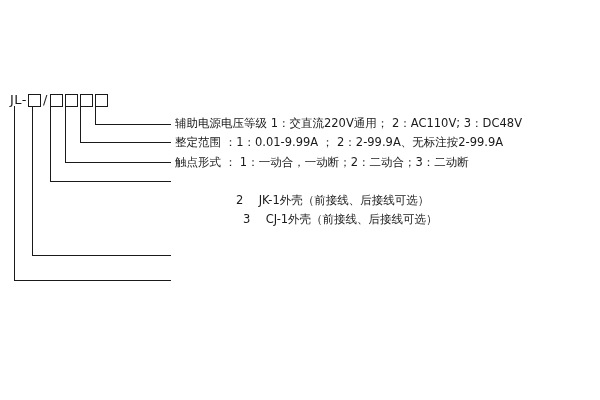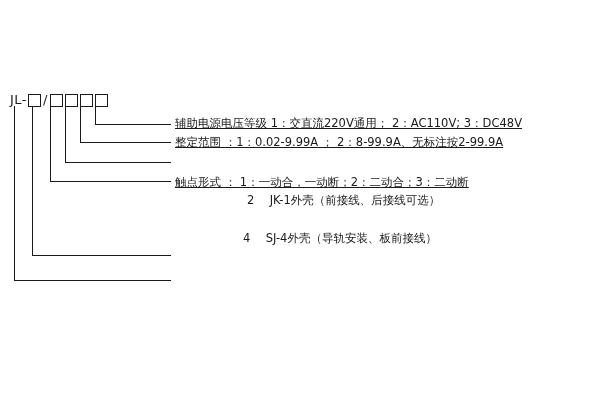--- a/index.html
+++ b/index.html
@@ -58,21 +58,20 @@
     background: #1a1a1a;
   }
 
   
   .note {
     position: absolute;
     font-size: 11.5px;
     line-height: 15px;
     white-space: nowrap;
     color: #1a1a1a;
-    text-decoration: underline;
   }
   .note-sub {
     position: absolute;
     font-size: 11.5px;
     line-height: 15px;
     white-space: nowrap;
     color: #1a1a1a;
   }
 </style>
 </head>
@@ -102,28 +101,28 @@
   <div class="vline" style="left:50px; top:106px; height:76px;"></div>
   <div class="hline" style="left:50px; top:181px; width:121px;"></div>
 
   <div class="vline" style="left:32px; top:106px; height:150px;"></div>
   <div class="hline" style="left:32px; top:255px; width:139px;"></div>
 
   <div class="vline" style="left:14px; top:106px; height:175px;"></div>
   <div class="hline" style="left:14px; top:280px; width:157px;"></div>
 
   <div class="note" style="left:175px; top:116px;">辅助电源电压等级  1：交直流220V通用；  2：AC110V; 3：DC48V</div>
-  <div class="note" style="left:175px; top:135px;">整定范围 ：1：0.02-9.99A ；  2：8-99.9A、无标注按2-99.9A</div>
-  <div class="note" style="left:175px; top:155px;margin-top:20px;">触点形式 ：  1：一动合，一动断；2：二动合；3：二动断</div>
+  <div class="note" style="left:175px; top:135px;">整定范围 ：1：0.01-9.99A ；  2：2-99.9A、无标注按2-99.9A</div>
+  <div class="note" style="left:175px; top:155px;">触点形式 ：  1：一动合，一动断；2：二动合；3：二动断</div>
 
-  <div class="note-sub" style="left:247px; top:193px;">
+  <div class="note-sub" style="left:236px; top:193px;">
     <span>2</span>
     <span style="display:inline-block; width:8px;"></span>
     <span>JK-1外壳（前接线、后接线可选）</span>
   </div>
-  <div class="note-sub" style="left:243px; top:231px;">
-    <span>4</span>
+  <div class="note-sub" style="left:243px; top:212px;">
+    <span>3</span>
     <span style="display:inline-block; width:8px;"></span>
-    <span>SJ-4外壳（导轨安装、板前接线）</span>
+    <span>CJ-1外壳（前接线、后接线可选）</span>
   </div>
 
 
 </div>
 
 </body></html>

